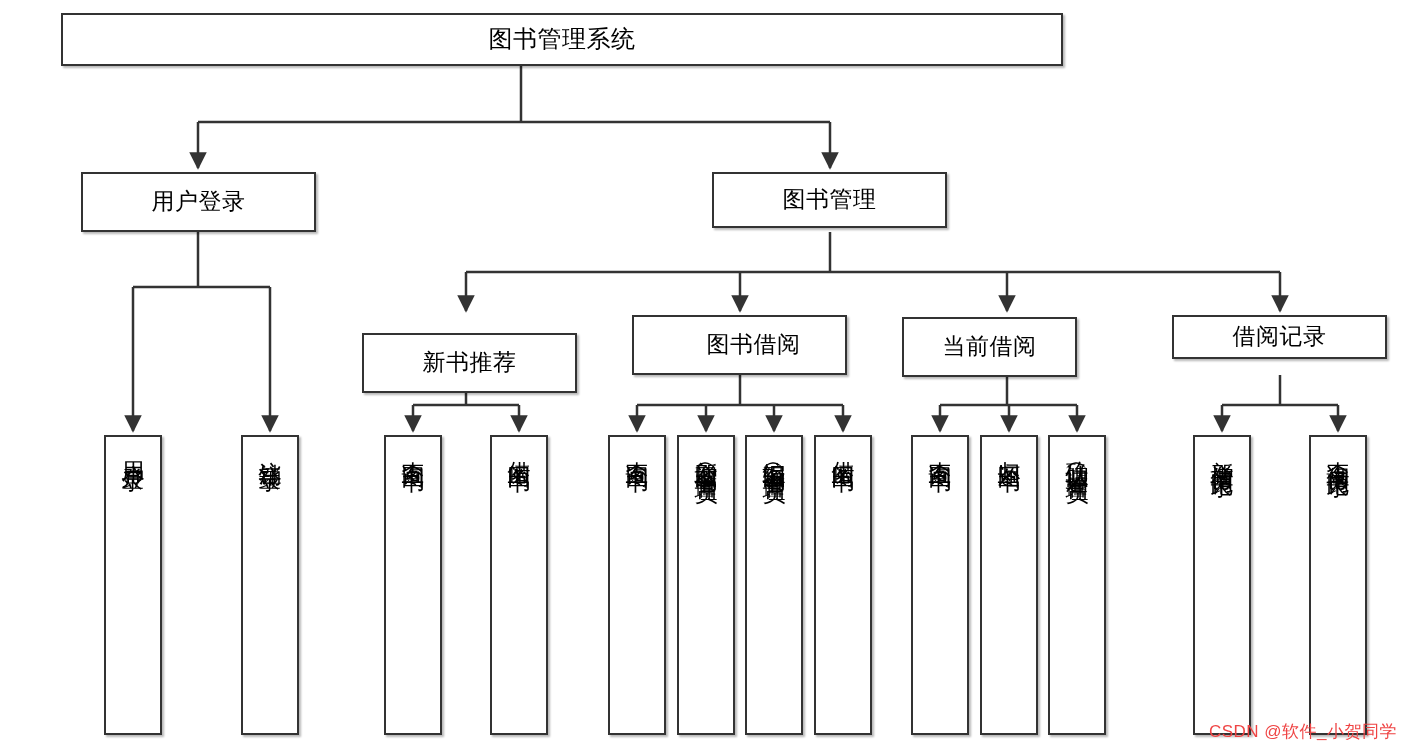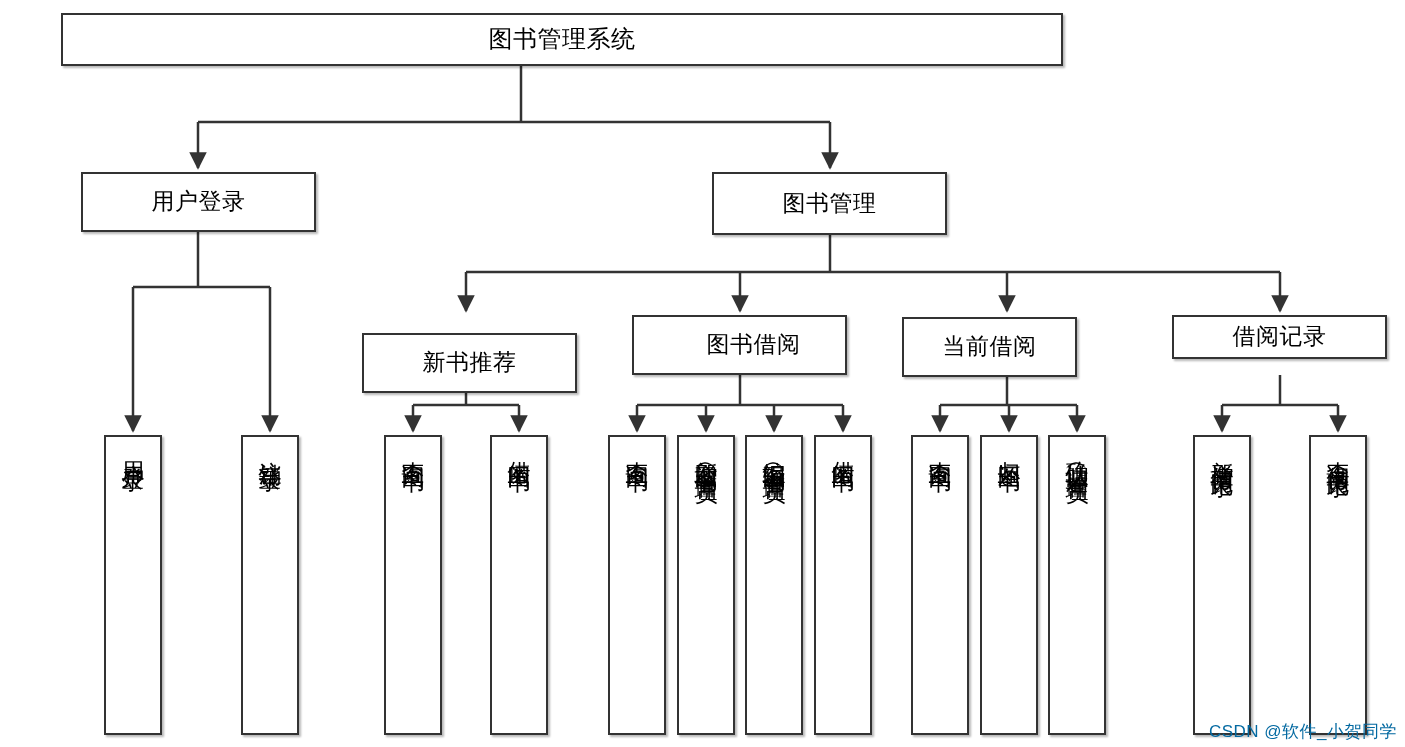--- a/index.html
+++ b/index.html
@@ -60,21 +60,21 @@
     font-size: 23px;
     letter-spacing: 3px;
     margin: 0 auto;
   }
   .node.root .label { font-size: 24px; }
   .watermark {
     position: absolute;
     right: 8px;
     bottom: 4px;
     font-size: 17px;
-    color: #0369a1;
+    color: #ef4444;
     letter-spacing: 0.5px;
     white-space: nowrap;
   }
 </style>
 </head>
 <body>
 
 <div id="diagram-root">
 
   <svg class="connectors" viewBox="0 0 1405 747" width="1405" height="747" xmlns="http://www.w3.org/2000/svg">
@@ -127,21 +127,21 @@
     </g>
   </svg>
 
   <div class="node horizontal root" style="left:20px; top:13px; width:1002px; height:53px;margin-left:41px;">
     <span class="label">图书管理系统</span>
   </div>
 
   <div class="node horizontal" style="left:81px; top:172px; width:235px; height:60px;">
     <span class="label">用户登录</span>
   </div>
-  <div class="node horizontal" style="left:712px; top:172px; width:235px; height:63px;">
+  <div class="node horizontal" style="left:712px; top:172px; width:235px; height:56px;">
     <span class="label">图书管理</span>
   </div>
 
   <div class="node horizontal" style="left:362px; top:333px; width:215px; height:60px;">
     <span class="label">新书推荐</span>
   </div>
   <div class="node horizontal" style="left:632px; top:315px; width:215px; height:60px;padding-left:28px;">
     <span class="label">图书借阅</span>
   </div>
   <div class="node horizontal" style="left:902px; top:317px; width:175px; height:60px;">

